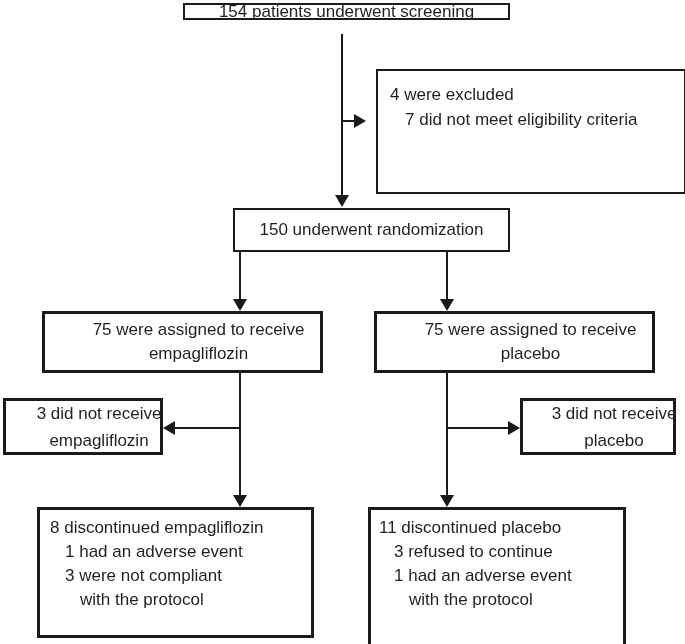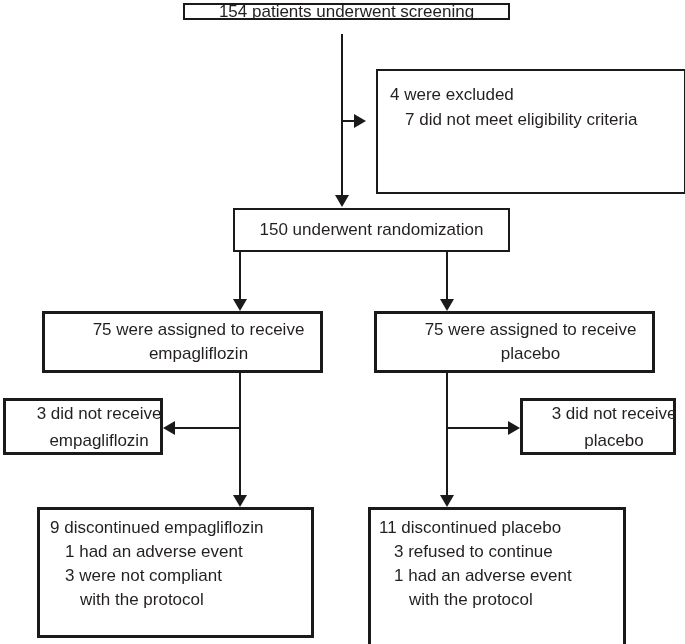--- a/index.html
+++ b/index.html
@@ -122,21 +122,21 @@
     <div>3 did not receive</div>
     <div>empagliflozin</div>
   </div>
 
   <div class="box thick center" id="b-notrecv-placebo">
     <div>3 did not receive</div>
     <div>placebo</div>
   </div>
 
   <div class="box thick leftalign" id="b-disc-empa">
-    <div>9 discontinued empagliflozin</div>
+    <div>8 discontinued empagliflozin</div>
     <div class="sub">1 had an adverse event</div>
     <div class="sub">3 were not compliant</div>
     <div class="sub2">with the protocol</div>
   </div>
 
   <div class="box thick leftalign" id="b-disc-placebo">
     <div>11 discontinued placebo</div>
     <div class="sub">3 refused to continue</div>
     <div class="sub">1 had an adverse event</div>
     <div class="sub2">with the protocol</div>

